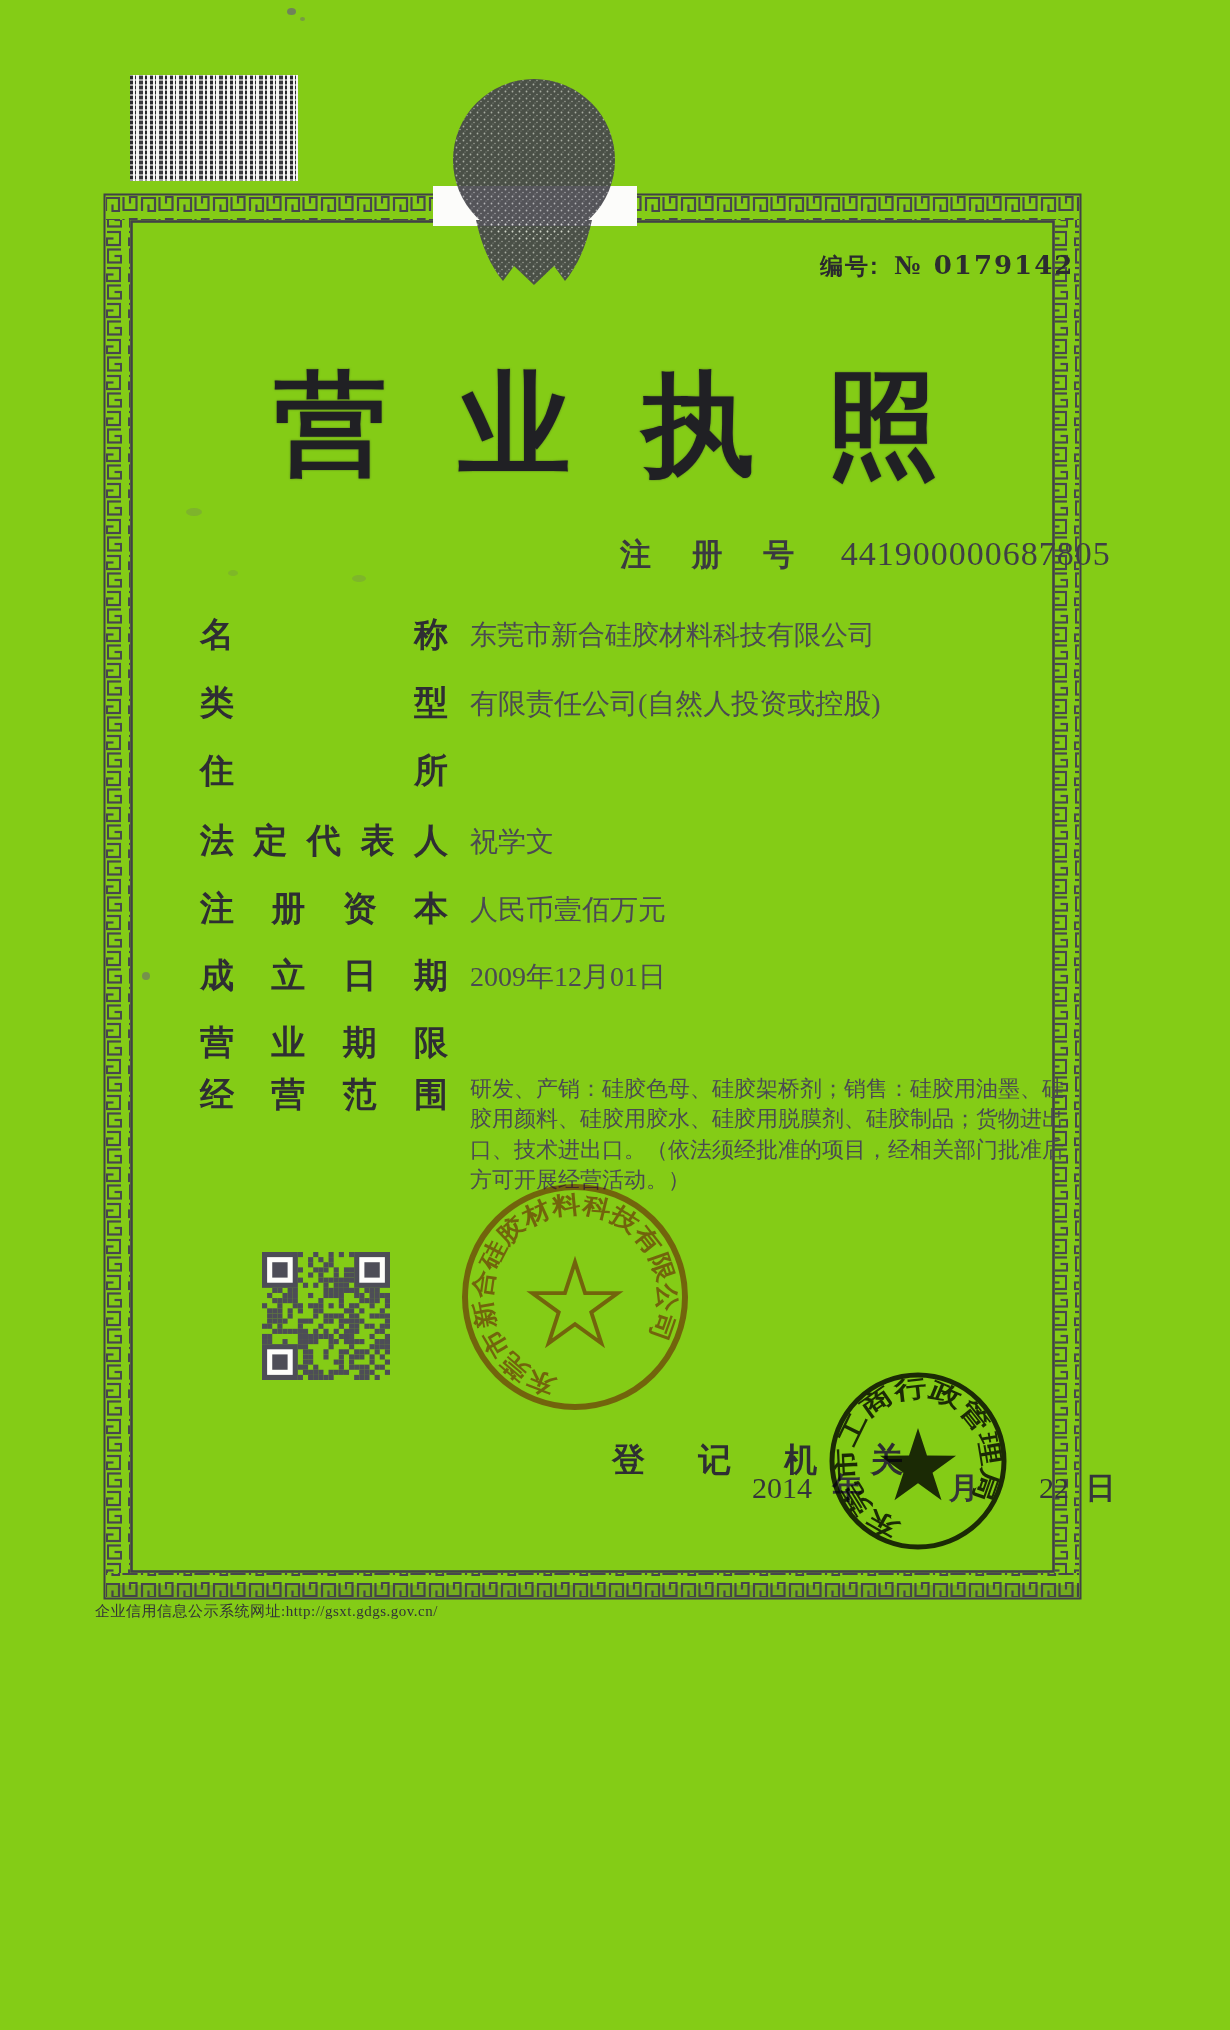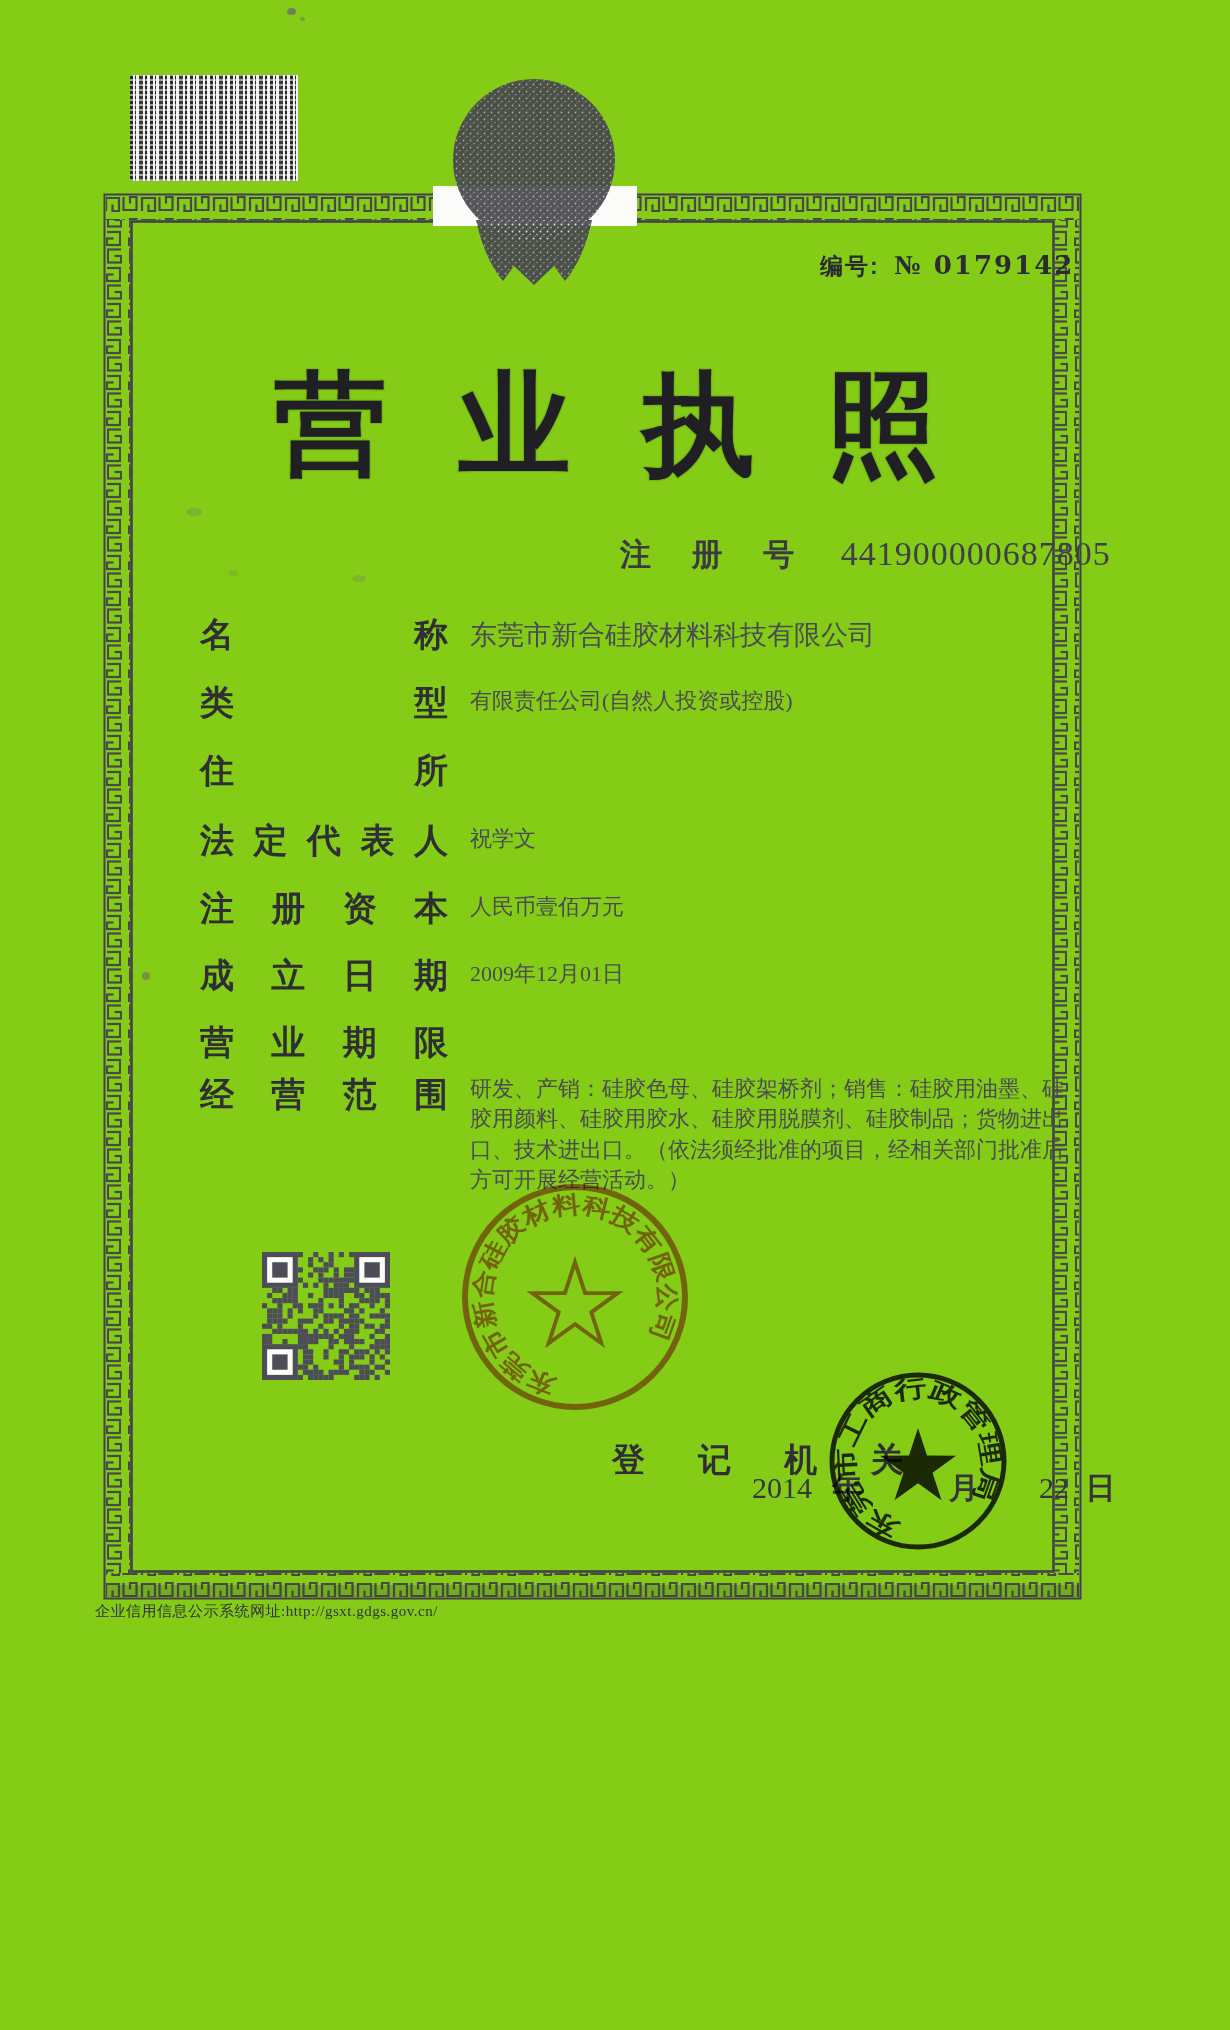--- a/index.html
+++ b/index.html
@@ -35,21 +35,21 @@
   
   .regno{left:612px;top:534px;z-index:4;white-space:nowrap;margin-left:8px;}
   .regno .lbl{font-size:31px;font-weight:600;letter-spacing:16px;color:#3a3a40;}
   .regno .num{font-family:"Liberation Serif",serif;font-size:34px;color:#3f3f46;letter-spacing:1px;}
 
   
   .row{position:absolute;left:200px;width:870px;z-index:4;}
   .row-label{display:flex;justify-content:space-between;width:248px;
     font-size:34px;font-weight:650;color:#2e2e33;}
   .row-value{position:absolute;left:270px;top:6px;width:596px;
-    font-family:"Liberation Serif",serif;font-size:22px;color:#4a4a52;line-height:1.32;}
+    font-family:"Liberation Serif",serif;font-size:28px;color:#4a4a52;line-height:1.32;}
   .row-value.small{font-size:22px;top:2px;line-height:1.38;}
 
   
   .qr{left:262px;top:1252px;width:128px;height:128px;z-index:4;}
 
   
   .company-seal{left:450px;top:1172px;width:250px;height:250px;z-index:6;opacity:.88;mix-blend-mode:multiply;}
   .registry-seal{left:823px;top:1366px;width:190px;height:190px;z-index:6;opacity:.9;mix-blend-mode:multiply;}
 
   

